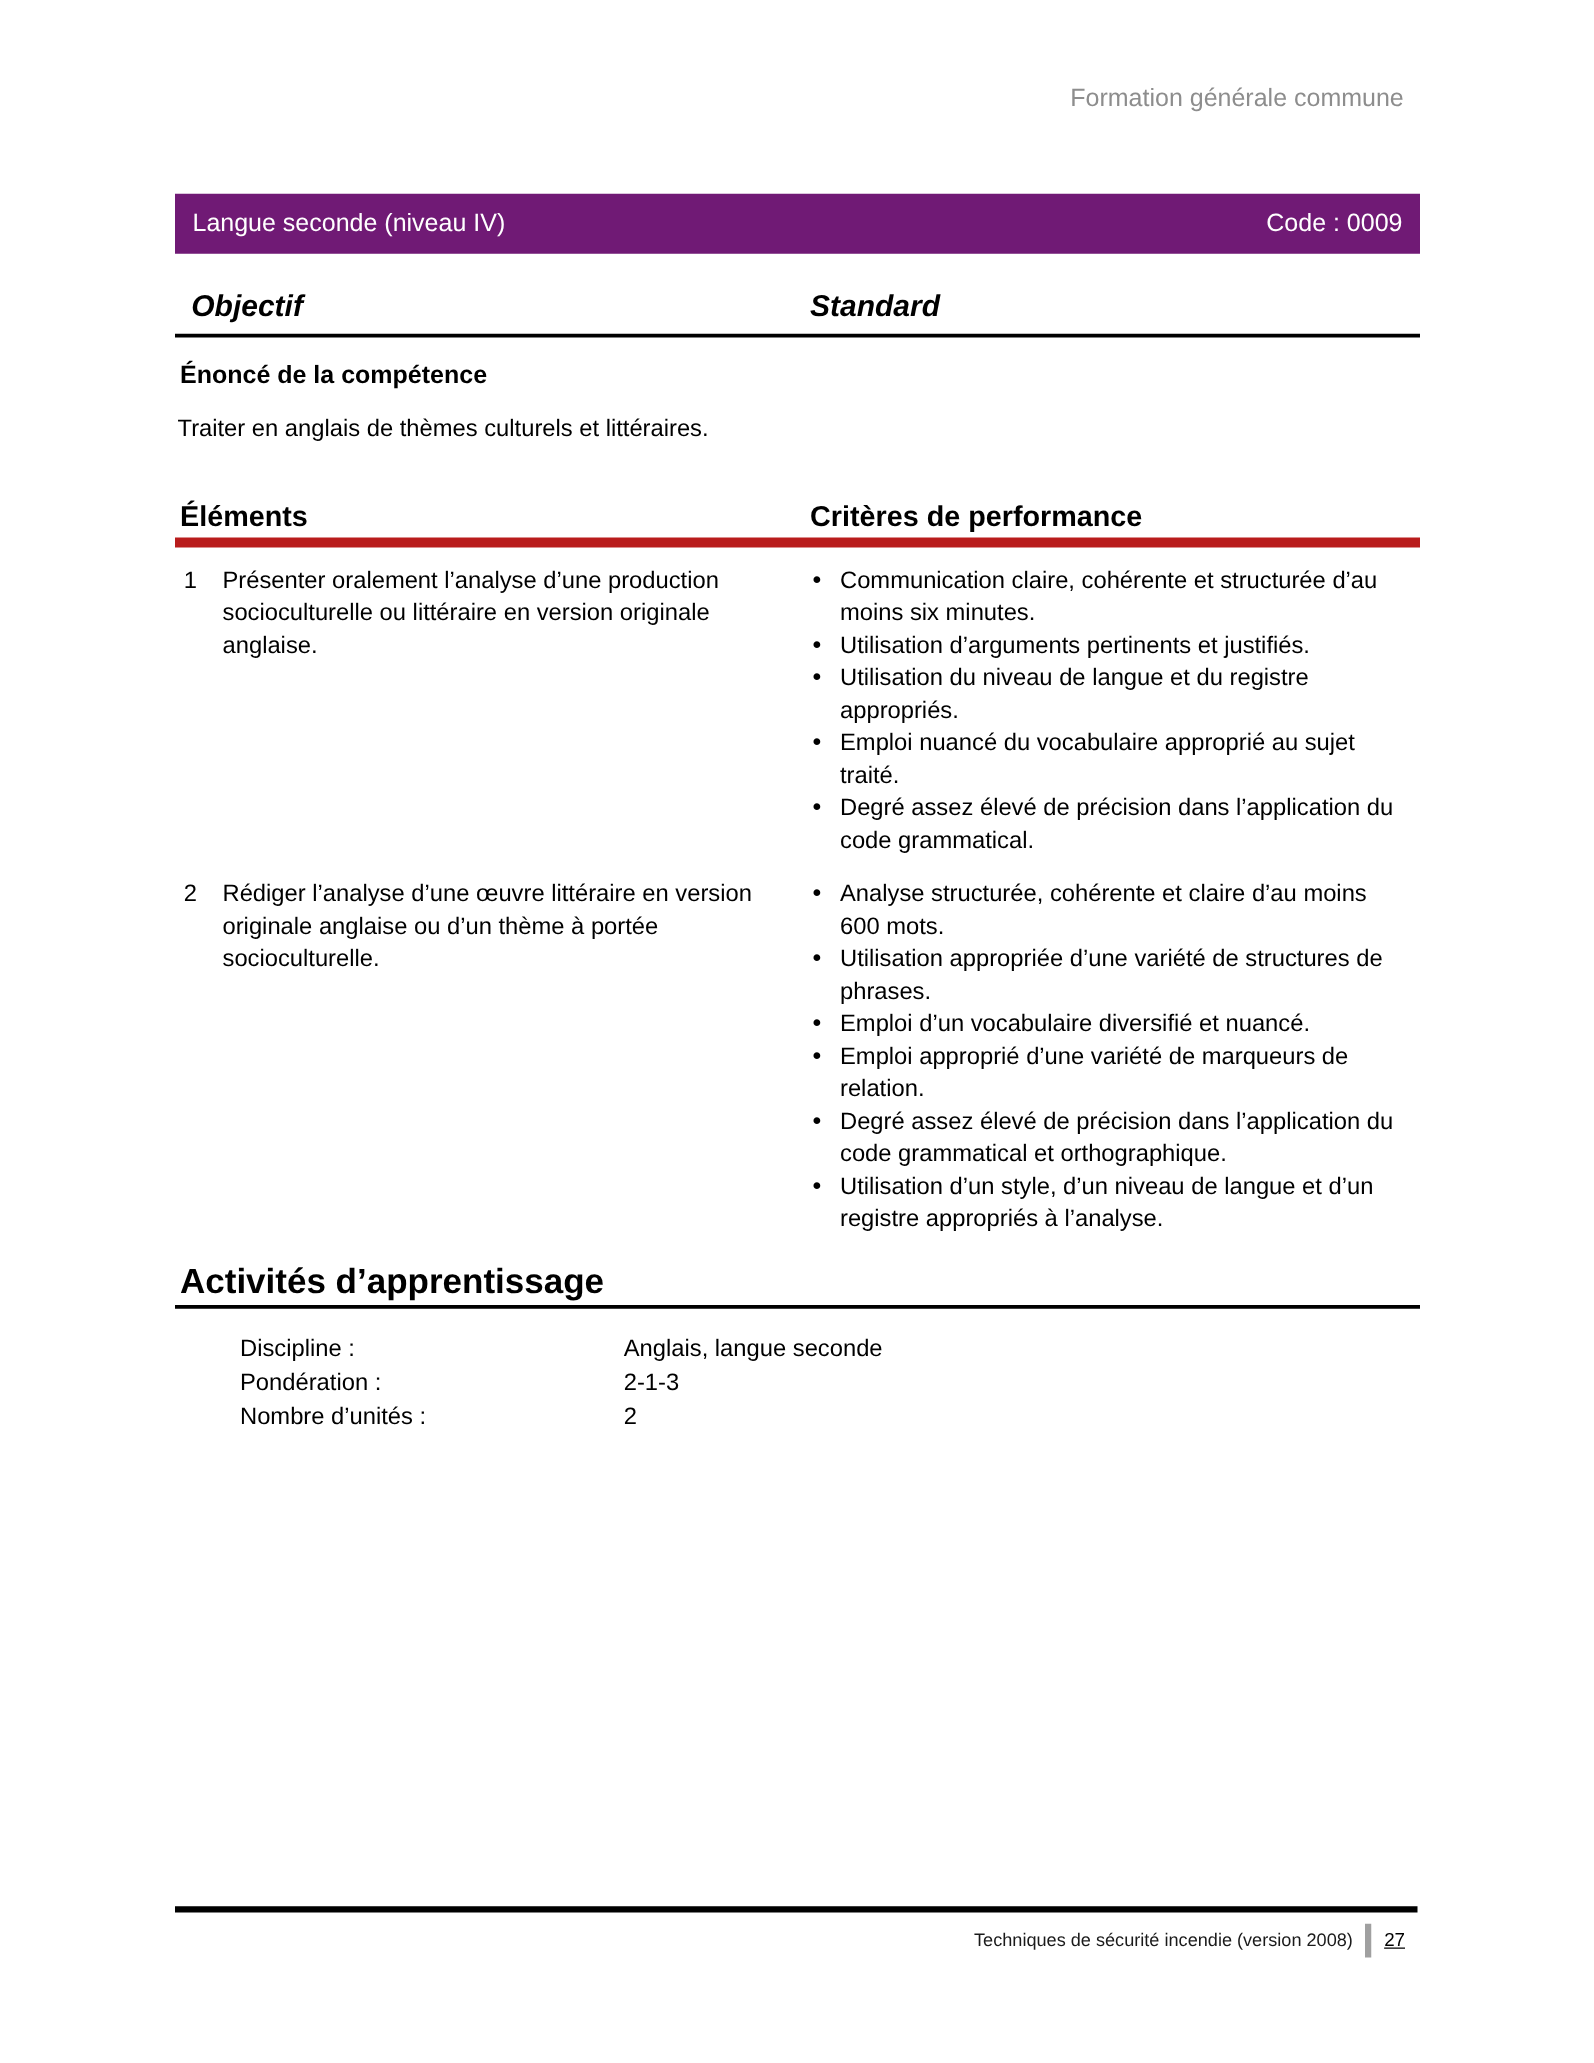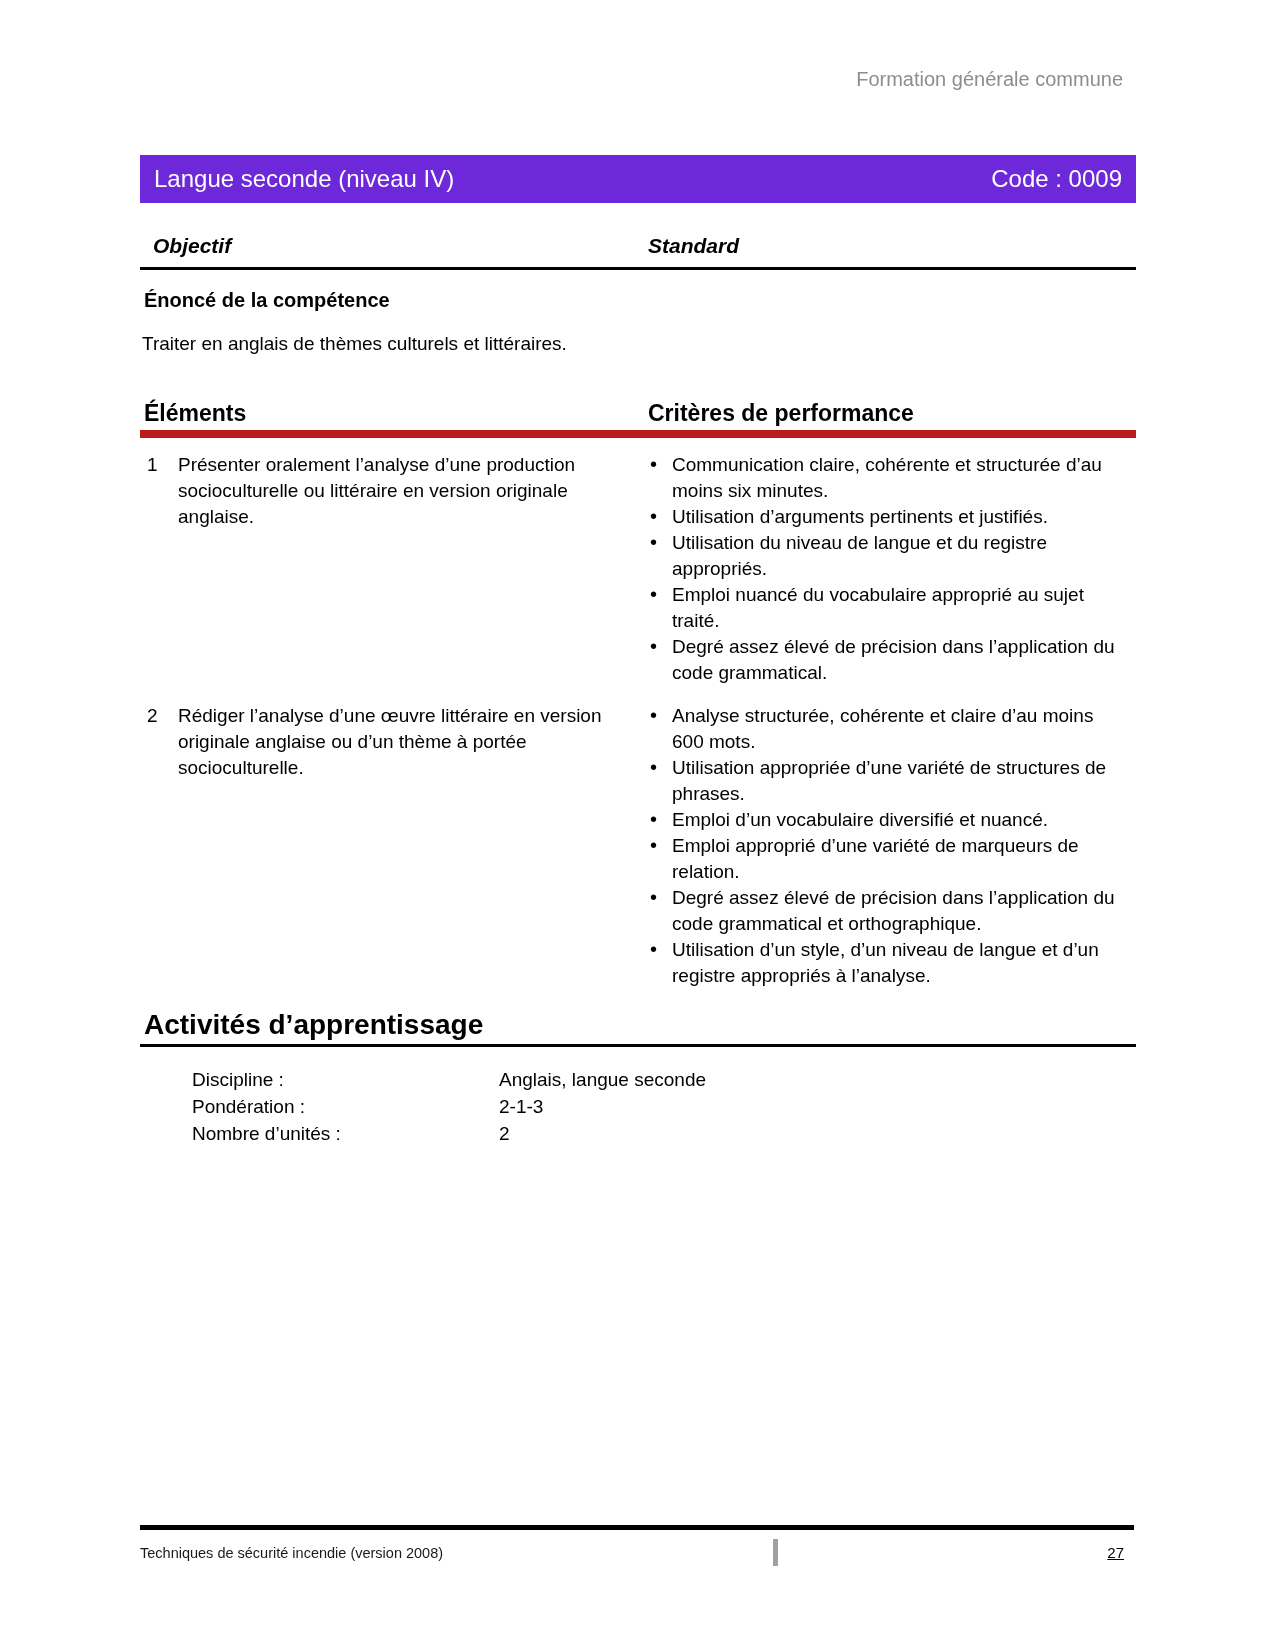--- a/index.html
+++ b/index.html
@@ -25,40 +25,40 @@
   }
 
   
   .title-bar {
     position: absolute;
     top: 155px;
     left: 140px;
     width: 996px;
     height: 48px;
     box-sizing: border-box;
-    background: #6d28d9;
+    background: #701a75;
     color: #ffffff;
-    font-size: 24px;
+    font-size: 20px;
     display: flex;
     align-items: center;
     justify-content: space-between;
     padding: 0 14px;
   }
 
   
   .obj-std {
     position: absolute;
     top: 233px;
     left: 140px;
     width: 996px;
     display: grid;
     grid-template-columns: 508px 1fr;
     padding-bottom: 8px;
     border-bottom: 3px solid #000000;
-    font-size: 21px;
+    font-size: 24px;
     font-weight: bold;
     font-style: italic;
   }
   .obj-std .c1 { padding-left: 13px; }
 
   .enonce-h {
     position: absolute;
     top: 287px;
     left: 144px;
     font-size: 20px;
@@ -142,21 +142,21 @@
   .arow .alabel { padding-left: 8px; }
 
   .footer {
     position: absolute;
     top: 1525px;
     left: 140px;
     width: 994px;
     box-sizing: border-box;
     border-top: 5px solid #000000;
     display: flex;
-    justify-content: space-between;
+    justify-content: flex-end;
     align-items: center;
     gap: 10px;
     padding-top: 9px;
     padding-right: 10px;
   }
   .footer .ftext { font-size: 14.5px; color: #1a1a1a; }
   .footer .fdiv {
     width: 5px;
     height: 27px;
     background: #a0a0a0;

